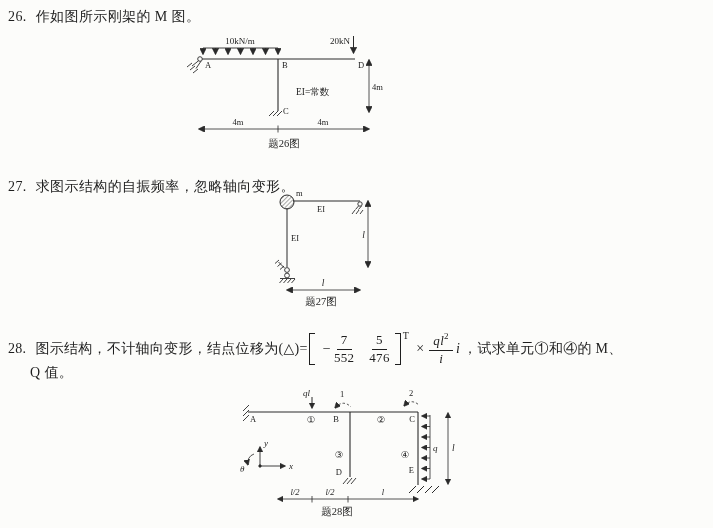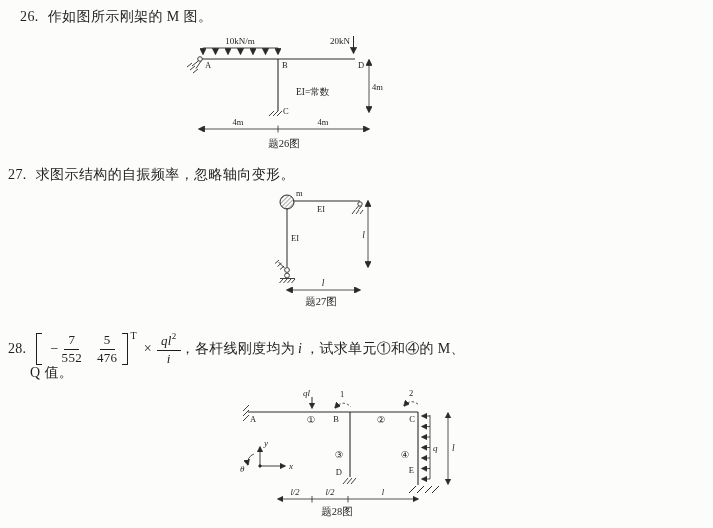--- a/index.html
+++ b/index.html
@@ -26,21 +26,21 @@
   .matwrap{display:inline-flex;align-items:flex-start;}
   .supT{font-size:10px;margin:-3px 2px 0 1px;}
   .it{font-style:italic;}
   .sup2{font-size:9px;vertical-align:6px;}
   .gap{margin:0 3px;}
   .times{margin:0 5px;}
 </style>
 </head>
 <body>
 
-<div class="abs ptext" style="left:20px;top:8px">
+<div class="abs ptext" style="left:8px;top:8px">
   <span class="pnum">26.</span><span>作如图所示刚架的 M 图。</span>
 </div>
 
 <svg class="abs" style="left:183px;top:33px" width="212" height="122" viewBox="0 0 212 122">
   <defs>
     <marker id="a26" viewBox="0 0 10 10" refX="9" refY="5" markerWidth="6.5" markerHeight="6.5" orient="auto-start-reverse" markerUnits="userSpaceOnUse">
       <path d="M0,0 L10,5 L0,10 z" fill="#2a2a2a" stroke="none"></path>
     </marker>
   </defs>
 
@@ -98,21 +98,21 @@
   <g stroke-width="0.8">
     <line x1="16" y1="96" x2="186" y2="96" marker-start="url(#a26)" marker-end="url(#a26)"></line>
     <line x1="95" y1="92.5" x2="95" y2="99.5"></line>
   </g>
   <text x="55" y="92" font-size="8.5" text-anchor="middle">4m</text>
   <text x="140" y="92" font-size="8.5" text-anchor="middle">4m</text>
 
   <text x="101" y="114" font-size="10.5" text-anchor="middle">题26图</text>
 </svg>
 
-<div class="abs ptext" style="left:8px;top:166px">
+<div class="abs ptext" style="left:8px;top:178px">
   <span class="pnum">27.</span><span>求图示结构的自振频率，忽略轴向变形。</span>
 </div>
 
 <svg class="abs" style="left:255px;top:186px" width="148" height="128" viewBox="0 0 148 128">
   <defs>
     <marker id="a27" viewBox="0 0 10 10" refX="9" refY="5" markerWidth="6.5" markerHeight="6.5" orient="auto-start-reverse" markerUnits="userSpaceOnUse">
       <path d="M0,0 L10,5 L0,10 z" fill="#2a2a2a" stroke="none"></path>
     </marker>
     <pattern id="hm27" patternUnits="userSpaceOnUse" width="3" height="3" patternTransform="rotate(45)">
       <line x1="0" y1="0" x2="0" y2="3" stroke="#2a2a2a" stroke-width="0.8"></line>
@@ -165,20 +165,21 @@
   <g>
     <line x1="32" y1="104" x2="105" y2="104" stroke-width="0.8" marker-start="url(#a27)" marker-end="url(#a27)"></line>
   </g>
   <text x="68" y="100" font-size="9.5" font-style="italic" text-anchor="middle">l</text>
 
   <text x="66" y="119" font-size="10.5" text-anchor="middle">题27图</text>
 </svg>
 
 <div class="abs formula" style="left:8px;top:322px;height:54px">
   <span class="pnum">28.</span>
+  <span>图示结构，不计轴向变形，结点位移为(△)=</span>
   <span class="matwrap">
     <span class="matrix">
       <span class="brk l"></span>
       <span class="gap">−</span>
       <span class="frac">
         <span class="top">7</span>
         <span class="bot">552</span>
       </span>
       <span class="frac" style="margin-left:15px">
         <span class="top">5</span>
@@ -186,21 +187,20 @@
       </span>
       <span class="brk r"></span>
     </span>
     <span class="supT">T</span>
   </span>
   <span class="times">×</span>
   <span class="frac">
     <span class="top"><span class="it">ql</span><span class="sup2">2</span></span>
     <span class="bot it">i</span>
   </span>
-  <span>，各杆线刚度均为</span>
   <span class="it gap">i</span>
   <span>，试求单元①和④的 M、</span>
 </div>
 <div class="abs ptext" style="left:30px;top:364px">Q 值。</div>
 
 <svg class="abs" style="left:238px;top:388px" width="232" height="140" viewBox="0 0 232 140">
   <defs>
     <marker id="a28" viewBox="0 0 10 10" refX="9" refY="5" markerWidth="6" markerHeight="6" orient="auto-start-reverse" markerUnits="userSpaceOnUse">
       <path d="M0,0 L10,5 L0,10 z" fill="#2a2a2a" stroke="none"></path>
     </marker>

